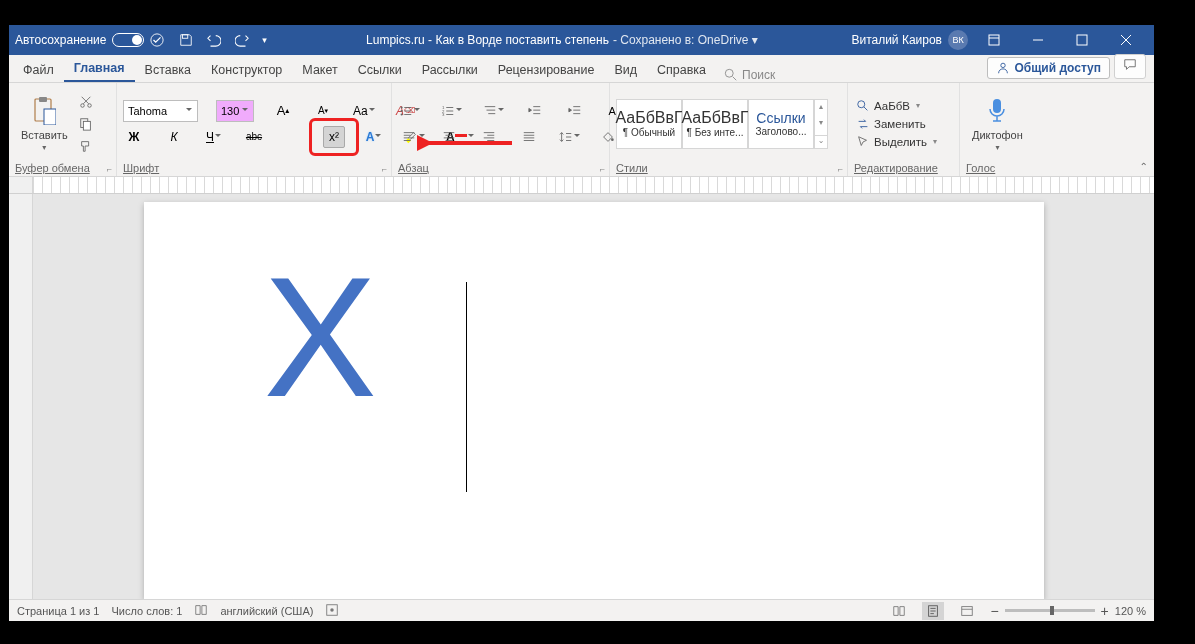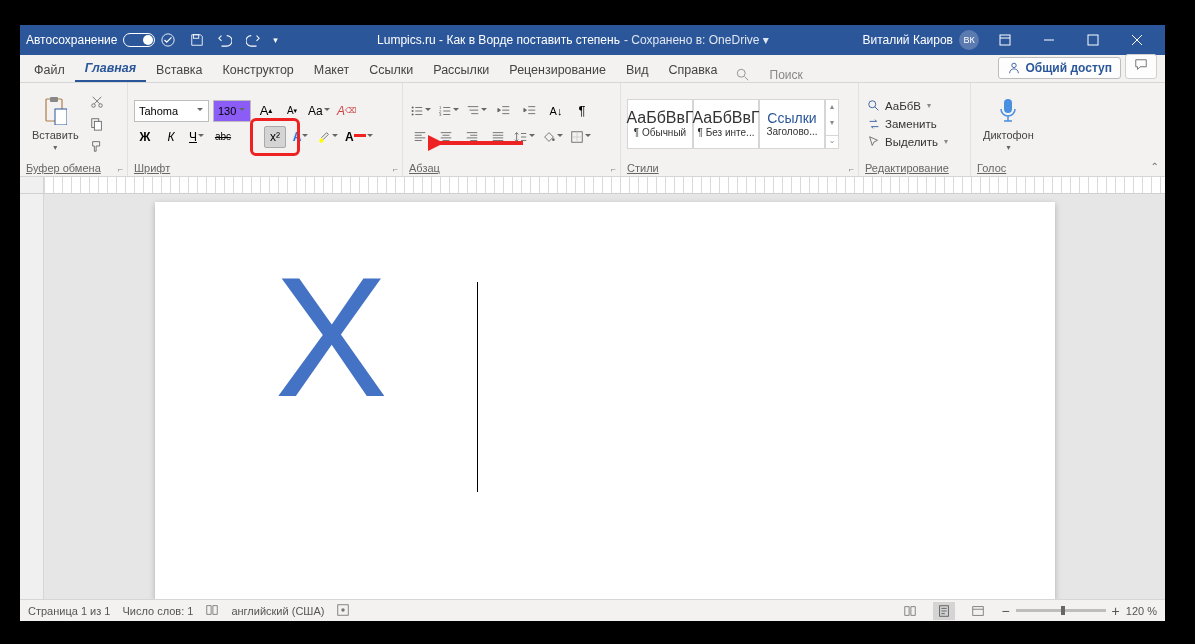--- a/index.html
+++ b/index.html
@@ -1,48 +1,48 @@
 <!DOCTYPE html>
 <html><head>
 <meta charset="utf-8">
 <style>
   * { box-sizing: border-box; margin: 0; padding: 0; }
   body { font-family: "Segoe UI", Tahoma, sans-serif; font-size: 12px; background: #000; width: 1195px; height: 644px; overflow: hidden; position: relative; }
-  .window { position: absolute; left: 20px; top: 25px; width: 1145px; height: 596px; background: #e6e6e6; box-shadow: 0 4px 20px rgba(0,0,0,0.4); display: flex; flex-direction: column; }
+  .window { position: absolute; left: 9px; top: 25px; width: 1145px; height: 596px; background: #e6e6e6; box-shadow: 0 4px 20px rgba(0,0,0,0.4); display: flex; flex-direction: column; }
   .titlebar { height: 30px; background: #2b579a; color: #fff; display: flex; align-items: center; padding: 0 6px; font-size: 12px; }
   .titlebar .autosave { display: flex; align-items: center; gap: 6px; margin-right: 8px; }
   .titlebar .toggle { width: 32px; height: 14px; border: 1px solid #fff; border-radius: 8px; position: relative; }
   .titlebar .toggle::after { content:""; position:absolute; right:1px; top:1px; width:10px; height:10px; background:#fff; border-radius:50%; }
   .titlebar .tbtn { width: 28px; height: 30px; display:flex; align-items:center; justify-content:center; cursor:pointer; }
   .titlebar .tbtn svg { width:14px; height:14px; fill:#fff; stroke:#fff; }
   .titlebar .doc-title { flex:1; text-align:center; display:flex; align-items:center; justify-content:center; gap:4px; }
   .titlebar .user { display:flex; align-items:center; gap:6px; margin-right:4px;}
   .titlebar .avatar { width:20px; height:20px; border-radius:50%; background:#5a7ab0; display:flex; align-items:center; justify-content:center; font-size:9px;}
   .titlebar .winctl { width: 44px; height:30px; display:flex; align-items:center; justify-content:center; cursor:pointer;}
   .titlebar .winctl svg { width:12px; height:12px; stroke:#fff; fill:none; stroke-width:1;}
   .tabs { height: 28px; background: #f3f2f1; display:flex; align-items:flex-end; padding:0 4px; border-bottom:1px solid #d6d6d6;}
   .tab { padding: 6px 10px 5px 10px; font-size: 12.5px; color:#444; cursor:pointer;}
-  .tab.active { color:#2b579a; border-bottom:2px solid #2b579a; font-weight:600;font-style:italic;}
+  .tab.active { color:#2b579a; border-bottom:2px solid #2b579a; font-weight:600;}
   .tabs .spacer { flex:1; }
-  .tabs .search { display:flex; align-items:center; gap:20px; padding:0 8px; color:#666;}
+  .tabs .search { display:flex; align-items:center; gap:4px; padding:0 8px; color:#666;}
   .tabs .share-btn { display:flex; align-items:center; gap:4px; padding:3px 8px; border:1px solid #bdbdbd; border-radius:3px; background:#fdfdfd; color:#2b579a; font-weight:600; font-size:12px; margin:0 4px 3px 4px;}
   .tabs .comment-btn { padding:3px 8px; border:1px solid #d0d0d0; border-radius:3px; background:#fdfdfd; margin:0 4px 3px 0;}
   .ribbon { height: 94px; background:#f3f2f1; display:flex; border-bottom:1px solid #d6d6d6; position:relative;}
   .group { display:flex; flex-direction:column; padding:4px 6px 2px 6px; border-right:1px solid #e1e1e1; position:relative;}
   .group .body { flex:1; display:flex; align-items:center; gap:3px;}
   .group .label { font-size:11px; color:#666; text-align:left; padding-top:2px; position:relative;text-decoration:underline;}
   .group .dlaunch { position:absolute; right:-2px; bottom:0; font-size:9px; color:#888; cursor:pointer;}
   .vcol { display:flex; flex-direction:column; gap:2px;}
-  .row { display:flex; align-items:center; gap:4px;}
+  .row { display:flex; align-items:center; gap:18px;}
   .rbtn { min-width:22px; height:22px; display:flex; align-items:center; justify-content:center; cursor:pointer; border:1px solid transparent; border-radius:2px; font-size:12px;}
   .rbtn.small { min-width:18px; height:20px;}
   .dd { width:8px; display:flex; align-items:center; justify-content:center;}
   .dd::after { content:""; border:3px solid transparent; border-top-color:#666;}
   .fontname { width:75px; height:22px; border:1px solid #bdbdbd; background:#fff; display:flex; align-items:center; padding:0 4px; font-size:11px;}
-  .fontsize { width:38px; height:22px; border:1px solid #bdbdbd; background:#8b5cf6; display:flex; align-items:center; padding:0 4px; font-size:11px;}
+  .fontsize { width:38px; height:22px; border:1px solid #bdbdbd; background:#f0abfc; display:flex; align-items:center; padding:0 4px; font-size:11px;}
   .bigbtn { display:flex; flex-direction:column; align-items:center; justify-content:center; padding:2px 6px; cursor:pointer; gap:2px;}
   .bigbtn .ico { width:28px; height:32px; display:flex; align-items:center; justify-content:center;}
   .bigbtn .lbl { font-size:11px; color:#444; text-align:center;}
   .style-item { width:66px; height:50px; border:1px solid #d6d6d6; background:#fff; display:flex; flex-direction:column; align-items:center; justify-content:center; font-size:10px; color:#333; cursor:pointer;}
   .style-item .sample { font-size:16px;}
   .style-item.blue .sample { color:#2b579a; font-size:14px;}
   .edit-list { display:flex; flex-direction:column; gap:2px; font-size:11.5px; color:#333;}
   .edit-list .item { display:flex; align-items:center; gap:4px; cursor:pointer; padding:1px 2px;}
   .collapse { position:absolute; right:6px; bottom:4px; cursor:pointer; font-size:10px; color:#666;}
 

